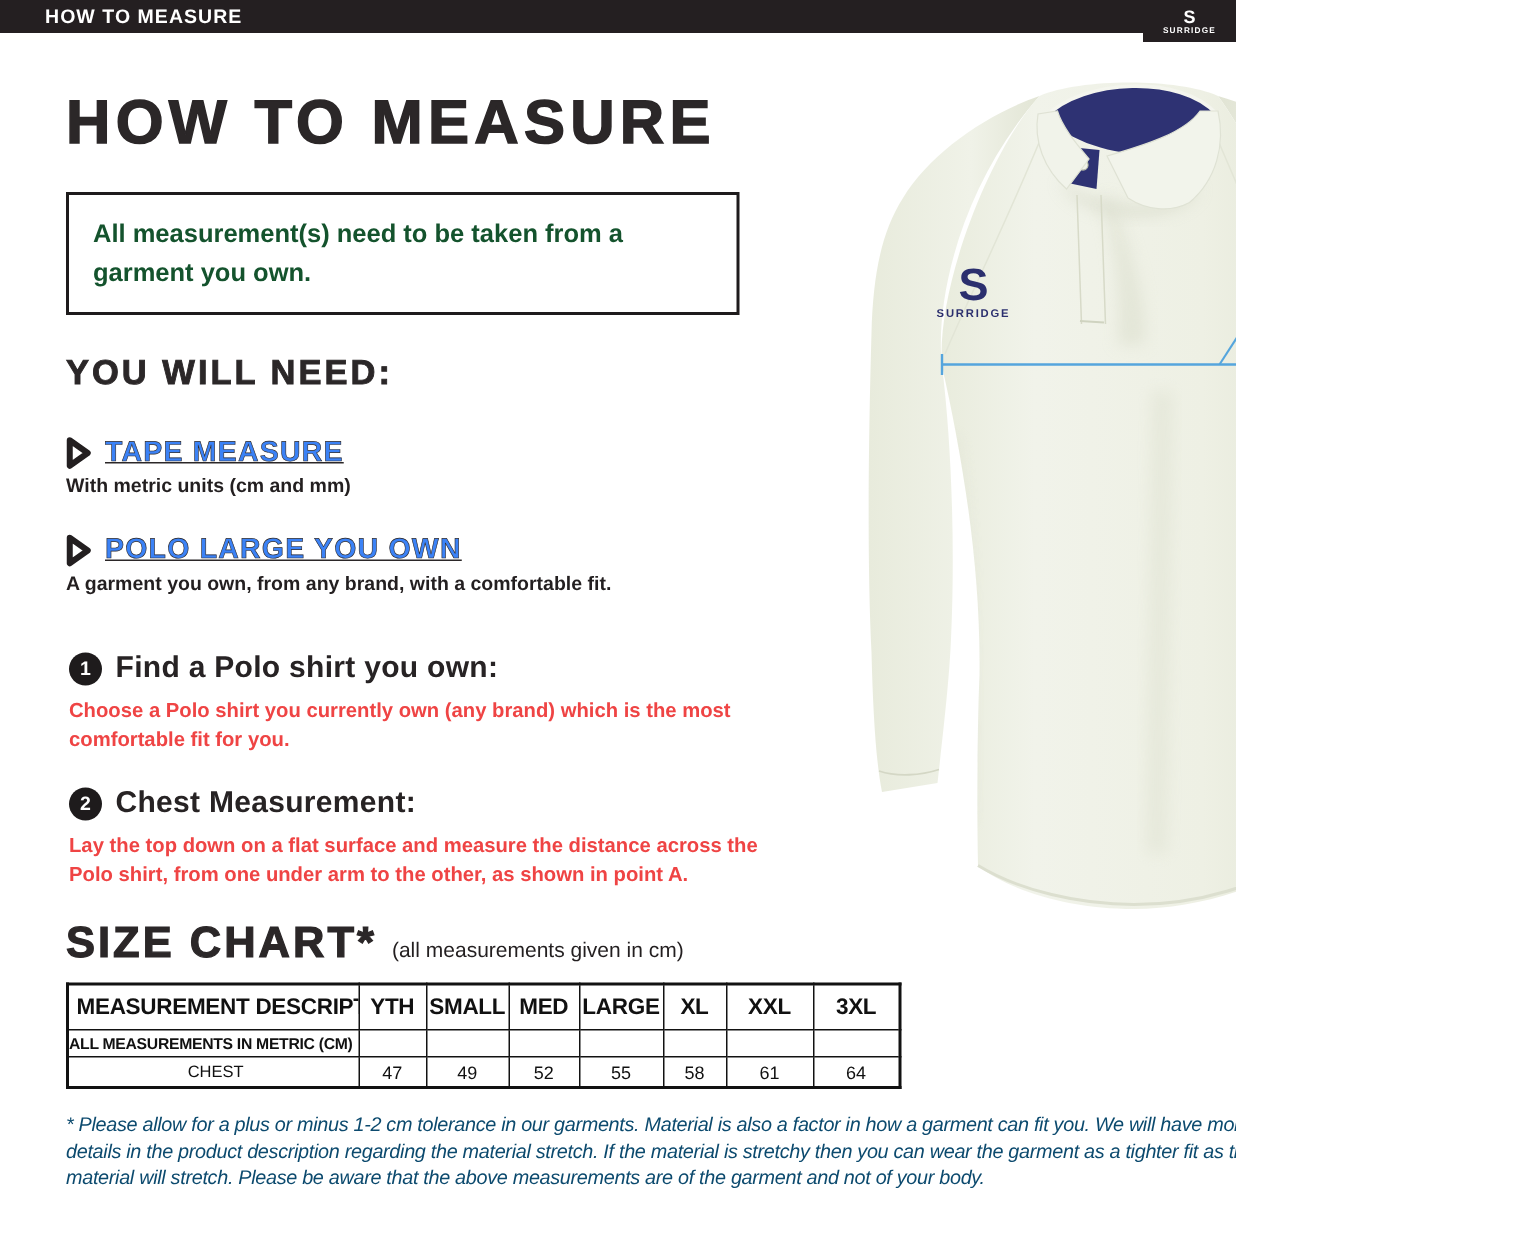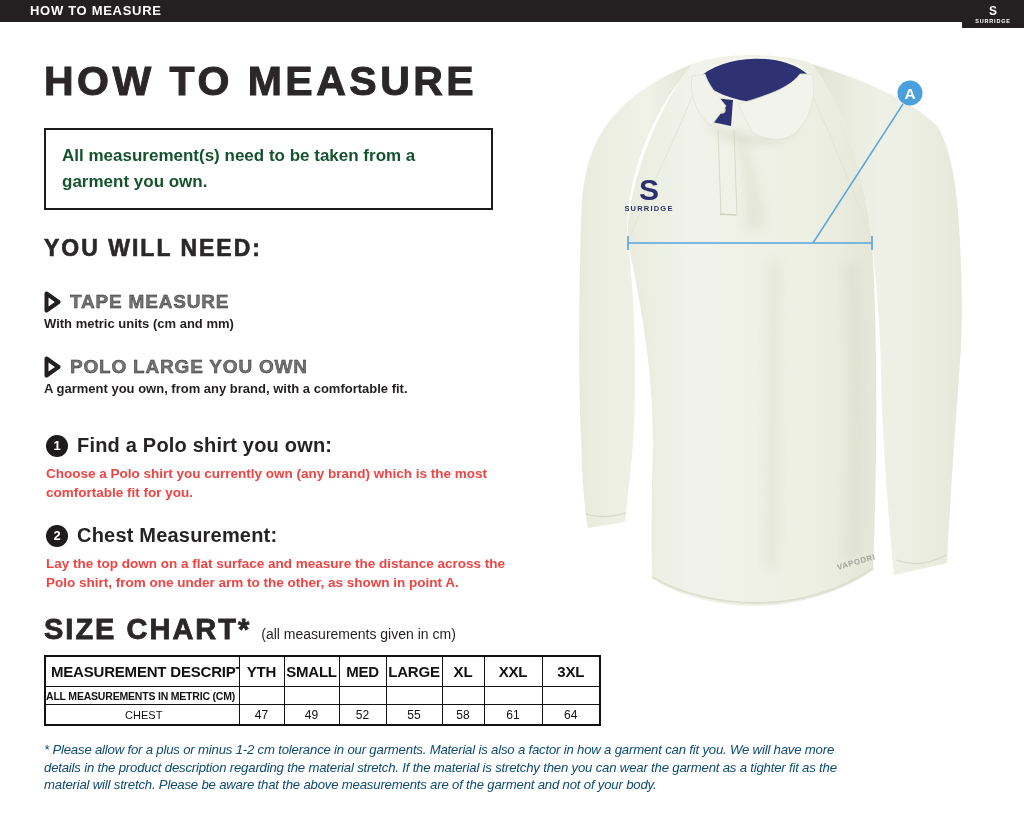--- a/index.html
+++ b/index.html
@@ -1,16 +1,16 @@
 <!DOCTYPE html>
 <html><head>
 <meta charset="utf-8">
 <style>
   html,body{margin:0;padding:0;background:#fff;}
-  #page{position:relative;width:1024px;height:835px;background:#ffffff;overflow:hidden;
+  #page{position:relative;width:824px;height:835px;background:#ffffff;overflow:hidden;
         font-family:"Liberation Sans",sans-serif;color:#231f20;}
 
   
   .topbar{position:absolute;top:0;left:0;width:1024px;height:22px;background:#241f21;}
   .topbar-title{position:absolute;left:30px;top:0;height:22px;line-height:22px;
     color:#fff;font-size:13px;font-weight:bold;letter-spacing:.7px;}
   .brand-block{position:absolute;top:0;right:0;width:62px;height:28px;background:#241f21;
     display:flex;flex-direction:column;align-items:center;justify-content:center;}
   .brand-s{color:#fff;font-size:12px;font-weight:bold;line-height:12px;letter-spacing:0;}
   .brand-word{color:#fff;font-size:5.5px;font-weight:bold;letter-spacing:.8px;margin-top:1px;}
@@ -19,21 +19,21 @@
   .h1{position:absolute;left:44px;top:58px;font-size:41px;font-weight:800;
       letter-spacing:3.5px;color:#2b2728;-webkit-text-stroke:1px #2b2728;}
   .notice{position:absolute;left:44px;top:128px;width:449px;box-sizing:border-box;
       border:2px solid #1e1b1c;padding:13px 16px;font-size:17px;line-height:26px;
       font-weight:bold;color:#14532d;}
   .h2-need{position:absolute;left:44px;top:235px;font-size:23px;font-weight:800;
       letter-spacing:2px;color:#2b2728;-webkit-text-stroke:.6px #2b2728;}
 
   .need-item{position:absolute;left:44px;}
   .need-head{display:flex;align-items:center;gap:9px;}
-  .need-label{font-size:19px;font-weight:800;letter-spacing:.8px;color:#737373;
+  .need-label{font-size:19px;font-weight:800;letter-spacing:.8px;color:#3b82f6;text-decoration:underline;
       -webkit-text-stroke:.4px #2b2728;}
   .need-desc{font-size:13px;font-weight:bold;margin-top:3px;color:#231f20;}
 
   .step{position:absolute;left:46px;}
   .step-head{display:flex;align-items:center;gap:9px;}
   .step-badge{width:22px;height:22px;border-radius:50%;background:#1e1b1c;color:#fff;
       font-size:13px;font-weight:bold;display:flex;align-items:center;justify-content:center;}
   .step-title{font-size:20px;font-weight:800;color:#272324;letter-spacing:.2px;}
   .step-desc{margin-top:7px;width:488px;font-size:13.5px;line-height:19px;
       font-weight:bold;color:#ef4444;}

